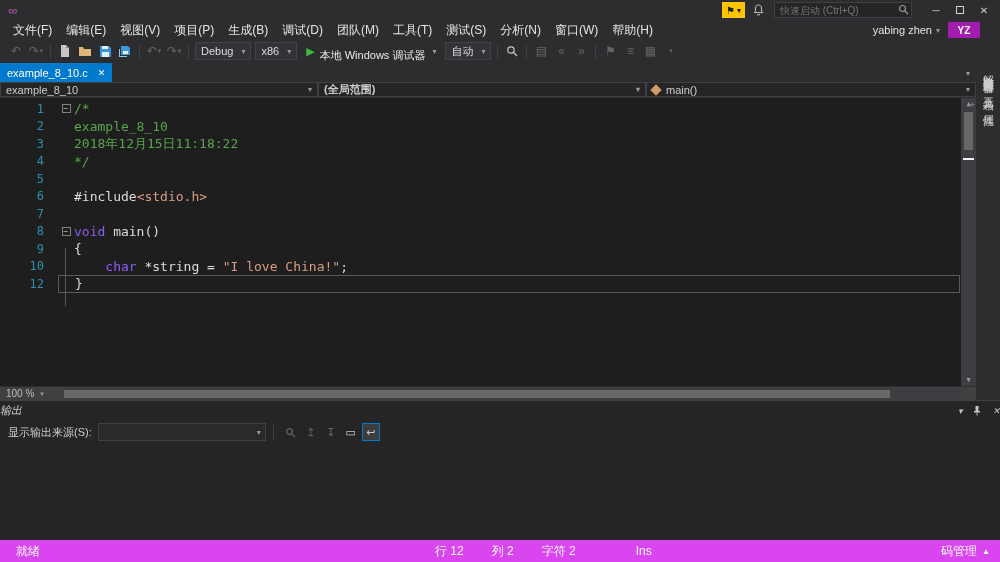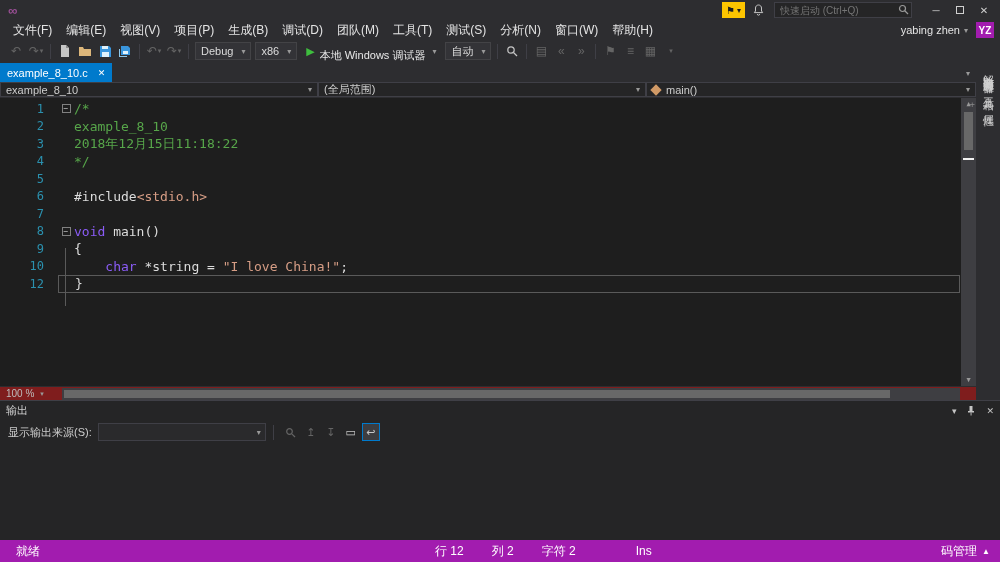--- a/index.html
+++ b/index.html
@@ -28,21 +28,21 @@
   .quick-launch .mag { position:absolute; right:3px; top:2px; }
   .winbtn { width:24px; height:18px; display:flex; align-items:center; justify-content:center; color:#d0d0d0; font-size:10px; cursor:default; }
   .winbtn.max span { width:8px; height:8px; border:1px solid #d0d0d0; display:block; }
 
   
   .menubar { height:20px; display:flex; align-items:center; background:#2d2d30; padding-left:6px; flex:0 0 auto; }
   .menu-item { padding:2px 7px; color:#e4e4e4; font-size:12px; cursor:default; white-space:nowrap; }
   .menubar .spacer { flex:1; }
   .user-name { color:#e4e4e4; font-size:11px; margin-right:4px; }
   .user-dd { color:#999; font-size:8px; margin-right:8px; }
-  .avatar { width:18px; height:16px; background:#a21caf; color:#fff; font-size:10px; font-weight:bold; display:flex; align-items:center; justify-content:center; margin-right:6px; }
+  .avatar { width:32px; height:16px; background:#a21caf; color:#fff; font-size:10px; font-weight:bold; display:flex; align-items:center; justify-content:center; margin-right:20px; }
 
   
   .toolbar { height:22px; display:flex; align-items:center; background:#2d2d30; padding-left:6px; flex:0 0 auto; }
   .tb-icon { height:20px; min-width:20px; display:flex; align-items:center; justify-content:center; color:#c8c8c8; font-size:12px; padding:0 1px; }
   .tb-icon.dis { color:#656565; }
   .tb-dd { color:#656565; font-size:7px; margin-left:1px; }
   .tb-sep { width:1px; height:15px; background:#3f3f46; margin:0 4px; }
   .tb-combo { height:18px; background:#333337; border:1px solid #434346; display:flex; align-items:center; padding:0 5px; margin:0 2px; color:#dcdcdc; font-size:11px; }
   .tb-combo .dd { color:#999; font-size:8px; margin-left:8px; }
   .run-btn { display:flex; align-items:center; padding:0 5px; height:20px; margin:0 2px; }
@@ -56,21 +56,21 @@
 
   .tabstrip { height:20px; background:#2d2d30; display:flex; align-items:flex-end; flex:0 0 auto; position:relative; }
   .tab { height:19px; background:#007acc; color:#fff; display:flex; align-items:center; padding:0 7px; font-size:11px; cursor:default; }
   .tab .close { margin-left:10px; font-size:9px; color:#fff; }
   .tab-overflow { position:absolute; right:6px; bottom:4px; color:#999; font-size:8px; }
 
   .navbar { height:16px; background:#252526; display:flex; flex:0 0 auto; border-bottom:1px solid #2d2d30; }
   .nav-combo { border:1px solid #3f3f46; background:#252526; display:flex; align-items:center; color:#cdcdcd; font-size:11px; padding:0 5px; }
   .nav-combo .dd { margin-left:auto; color:#999; font-size:8px; padding-left:8px; }
   .nav-combo.c1 { width:318px; }
-  .nav-combo.c2 { width:328px; }
+  .nav-combo.c2 { width:328px;font-weight:bold; }
   .nav-combo.c3 { flex:1; }
   .method-icon { width:8px; height:8px; background:#d19a66; transform:rotate(45deg); margin-right:6px; flex:0 0 auto; }
 
   .editor { flex:1; background:#1e1e1e; position:relative; overflow:hidden; font-family:"DejaVu Sans Mono", monospace; }
   .code-area { position:absolute; left:0; top:2px; right:16px; }
   .code-row { display:flex; height:17.5px; align-items:center; white-space:pre; font-size:13px; }
   .ln { width:58px; text-align:right; padding-right:14px; color:#2b91af; font-size:12px; flex:0 0 auto; }
   .rowbody { flex:1; display:flex; align-items:center; height:100%; }
   .fold { width:16px; flex:0 0 auto; display:flex; align-items:center; justify-content:center; }
   .fold .fold-box { width:9px; height:9px; border:1px solid #808080; color:#c8c8c8; font-size:8px; line-height:7px; text-align:center; background:#1e1e1e; }
@@ -82,47 +82,47 @@
   .code-row.current .rowbody { border:1px solid #5a5a5a; }
   .fold-guide { position:absolute; left:65px; width:1px; background:#5a5a5a; }
 
   .vscroll { position:absolute; right:0; top:0; bottom:0; width:15px; background:#3e3e42; display:flex; flex-direction:column; align-items:center; }
   .vscroll .arrow { color:#999; font-size:7px; height:12px; display:flex; align-items:center; }
   .vscroll .thumb { width:9px; height:38px; background:#686868; margin-top:2px; }
   .vscroll .caret-mark { width:11px; height:2px; background:#f1f1f1; margin-top:8px; }
   .vscroll .bottom { margin-top:auto; }
   .split-handle { position:absolute; right:1px; top:1px; color:#888; font-size:9px; }
 
-  .zoomrow { height:14px; background:#7f1d1d; display:flex; align-items:center; flex:0 0 auto; border-top:1px solid #2d2d30; }
+  .zoomrow { height:14px; background:#404040; display:flex; align-items:center; flex:0 0 auto; border-top:1px solid #2d2d30; }
   .zoom-ctl { width:62px; color:#bdbdbd; font-size:10px; display:flex; align-items:center; padding-left:6px; flex:0 0 auto; }
   .zoom-ctl .dd { font-size:7px; margin-left:6px; color:#999; }
   .hscroll { flex:1; height:12px; background:#3e3e42; position:relative; margin-right:16px; }
   .hscroll .thumb { position:absolute; left:2px; top:2px; bottom:2px; width:92%; background:#686868; }
 
   .side-strip { width:24px; background:#2d2d30; display:flex; flex-direction:column; align-items:center; padding-top:4px; flex:0 0 auto; }
   .side-tab { writing-mode:vertical-rl; color:#d0d0d0; font-size:11px; letter-spacing:1px; margin-bottom:14px; cursor:default; white-space:nowrap; }
 
   
   .output { height:140px; background:#252526; border-top:1px solid #3f3f46; display:flex; flex-direction:column; flex:0 0 auto; }
-  .output-header { height:19px; display:flex; align-items:center; padding:0 6px; flex:0 0 auto; }
+  .output-header { height:19px; display:flex; align-items:center; padding:0 0; flex:0 0 auto;font-style:italic; }
   .output-title { color:#d0d0d0; font-size:11px; }
   .output-header .spacer { flex:1; }
   .oh-icon { color:#c5c5c5; font-size:9px; margin-left:10px; display:flex; align-items:center; }
   .output-toolbar { height:24px; display:flex; align-items:center; padding:0 8px; flex:0 0 auto; }
   .output-label { color:#cdcdcd; font-size:11px; margin-right:6px; white-space:nowrap; }
   .output-combo { width:168px; height:18px; background:#2a2a2c; border:1px solid #3f3f46; display:flex; align-items:center; color:#cdcdcd; font-size:11px; padding:0 4px; }
   .output-combo .dd { margin-left:auto; color:#999; font-size:8px; }
   .ot-sep { width:1px; height:15px; background:#3f3f46; margin:0 7px; }
   .ot-icon { height:18px; min-width:18px; display:flex; align-items:center; justify-content:center; color:#c5c5c5; font-size:11px; margin:0 1px; }
   .ot-icon.dis { color:#656565; }
   .ot-icon.active { border:1px solid #007acc; background:#3d3d40; }
   .output-content { flex:1; background:#252526; }
 
   
-  .statusbar { height:22px; background:#a21caf; display:flex; align-items:center; color:#fff; font-size:12px; flex:0 0 auto; }
+  .statusbar { height:22px; background:#d946ef; display:flex; align-items:center; color:#fff; font-size:12px; flex:0 0 auto; }
   .sb-state { margin-left:16px; }
   .sb-line { margin-left:395px; }
   .sb-col { margin-left:28px; }
   .sb-char { margin-left:28px; }
   .sb-ins { margin-left:60px; }
   .sb-sc { margin-left:auto; margin-right:10px; display:flex; align-items:center; }
   .sb-sc .caret { font-size:8px; margin-left:5px; }
 
   svg { display:block; }
 </style>

